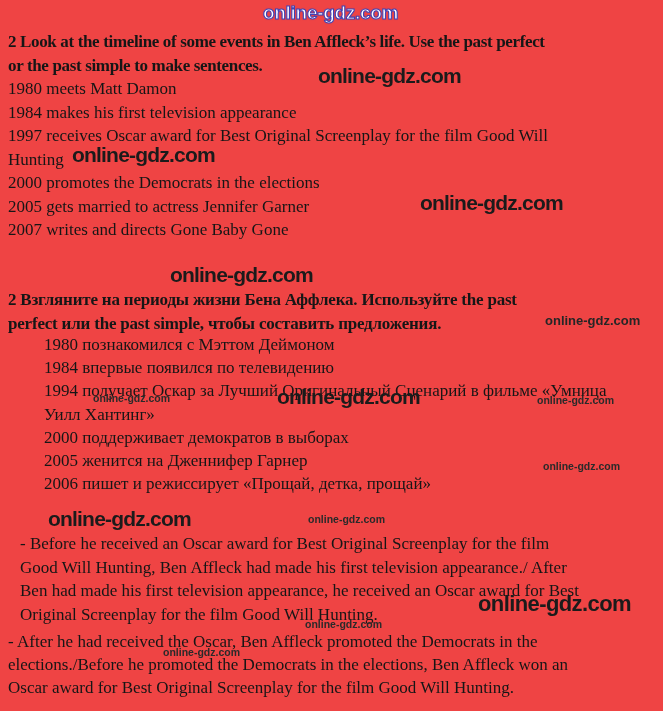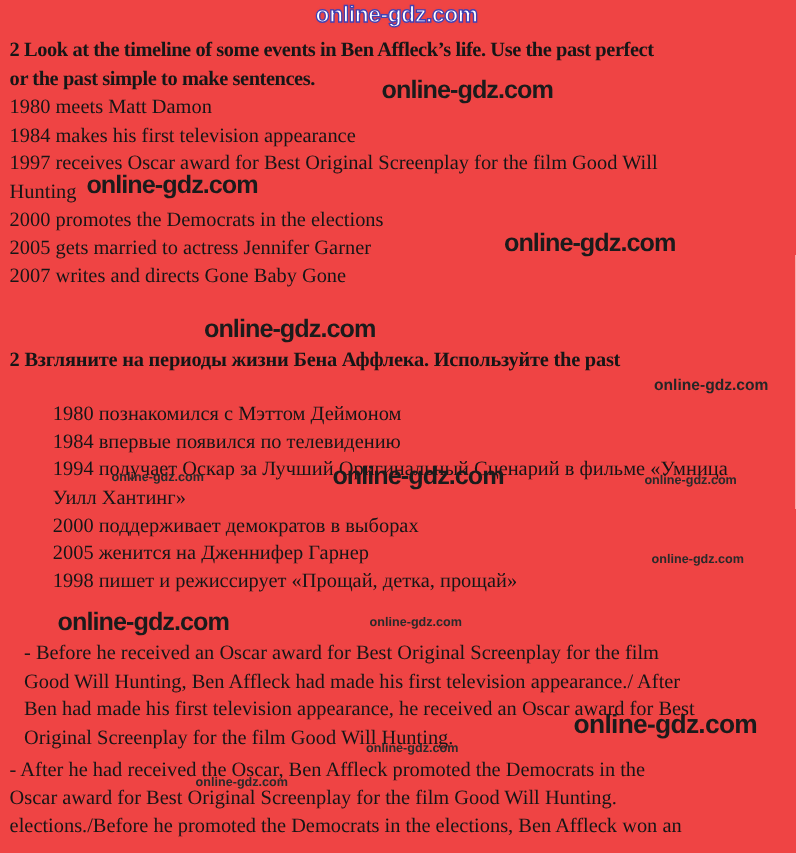--- a/index.html
+++ b/index.html
@@ -55,43 +55,44 @@
     <div class="line">1984 makes his first television appearance</div>
     <div class="line">1997 receives Oscar award for Best Original Screenplay for the film Good Will</div>
     <div class="line">Hunting</div>
     <div class="line">2000 promotes the Democrats in the elections</div>
     <div class="line">2005 gets married to actress Jennifer Garner</div>
     <div class="line">2007 writes and directs Gone Baby Gone</div>
   </div>
 
   <div class="sec ru-heading">
     <div class="line">2 Взгляните на периоды жизни Бена Аффлека. Используйте the past</div>
+    <div class="line">perfect или the past simple, чтобы составить предложения.</div>
   </div>
 
   <div class="sec ru-timeline">
     <div class="line">1980 познакомился с Мэттом Деймоном</div>
     <div class="line">1984 впервые появился по телевидению</div>
     <div class="line">1994 получает Оскар за Лучший Оригинальный Сценарий в фильме «Умница</div>
     <div class="line">Уилл Хантинг»</div>
     <div class="line">2000 поддерживает демократов в выборах</div>
     <div class="line">2005 женится на Дженнифер Гарнер</div>
-    <div class="line">1998 пишет и режиссирует «Прощай, детка, прощай»</div>
+    <div class="line">2006 пишет и режиссирует «Прощай, детка, прощай»</div>
   </div>
 
   <div class="sec answers-1">
     <div class="line">- Before he received an Oscar award for Best Original Screenplay for the film</div>
     <div class="line">Good Will Hunting, Ben Affleck had made his first television appearance./ After</div>
     <div class="line">Ben had made his first television appearance, he received an Oscar award for Best</div>
     <div class="line">Original Screenplay for the film Good Will Hunting.</div>
   </div>
 
   <div class="sec answers-2">
     <div class="line">- After he had received the Oscar, Ben Affleck promoted the Democrats in the</div>
+    <div class="line">elections./Before he promoted the Democrats in the elections, Ben Affleck won an</div>
     <div class="line">Oscar award for Best Original Screenplay for the film Good Will Hunting.</div>
-    <div class="line">elections./Before he promoted the Democrats in the elections, Ben Affleck won an</div>
   </div>
 
   <div class="wm wm-l" style="left:318px;top:64px;">online-gdz.com</div>
   <div class="wm wm-l" style="left:72px;top:143px;">online-gdz.com</div>
   <div class="wm wm-l" style="left:420px;top:191px;">online-gdz.com</div>
   <div class="wm wm-l" style="left:170px;top:263px;">online-gdz.com</div>
   <div class="wm wm-m" style="left:545px;top:313px;">online-gdz.com</div>
   <div class="wm wm-s" style="left:93px;top:392px;">online-gdz.com</div>
   <div class="wm wm-l" style="left:277px;top:385px;">online-gdz.com</div>
   <div class="wm wm-s" style="left:537px;top:394px;">online-gdz.com</div>

